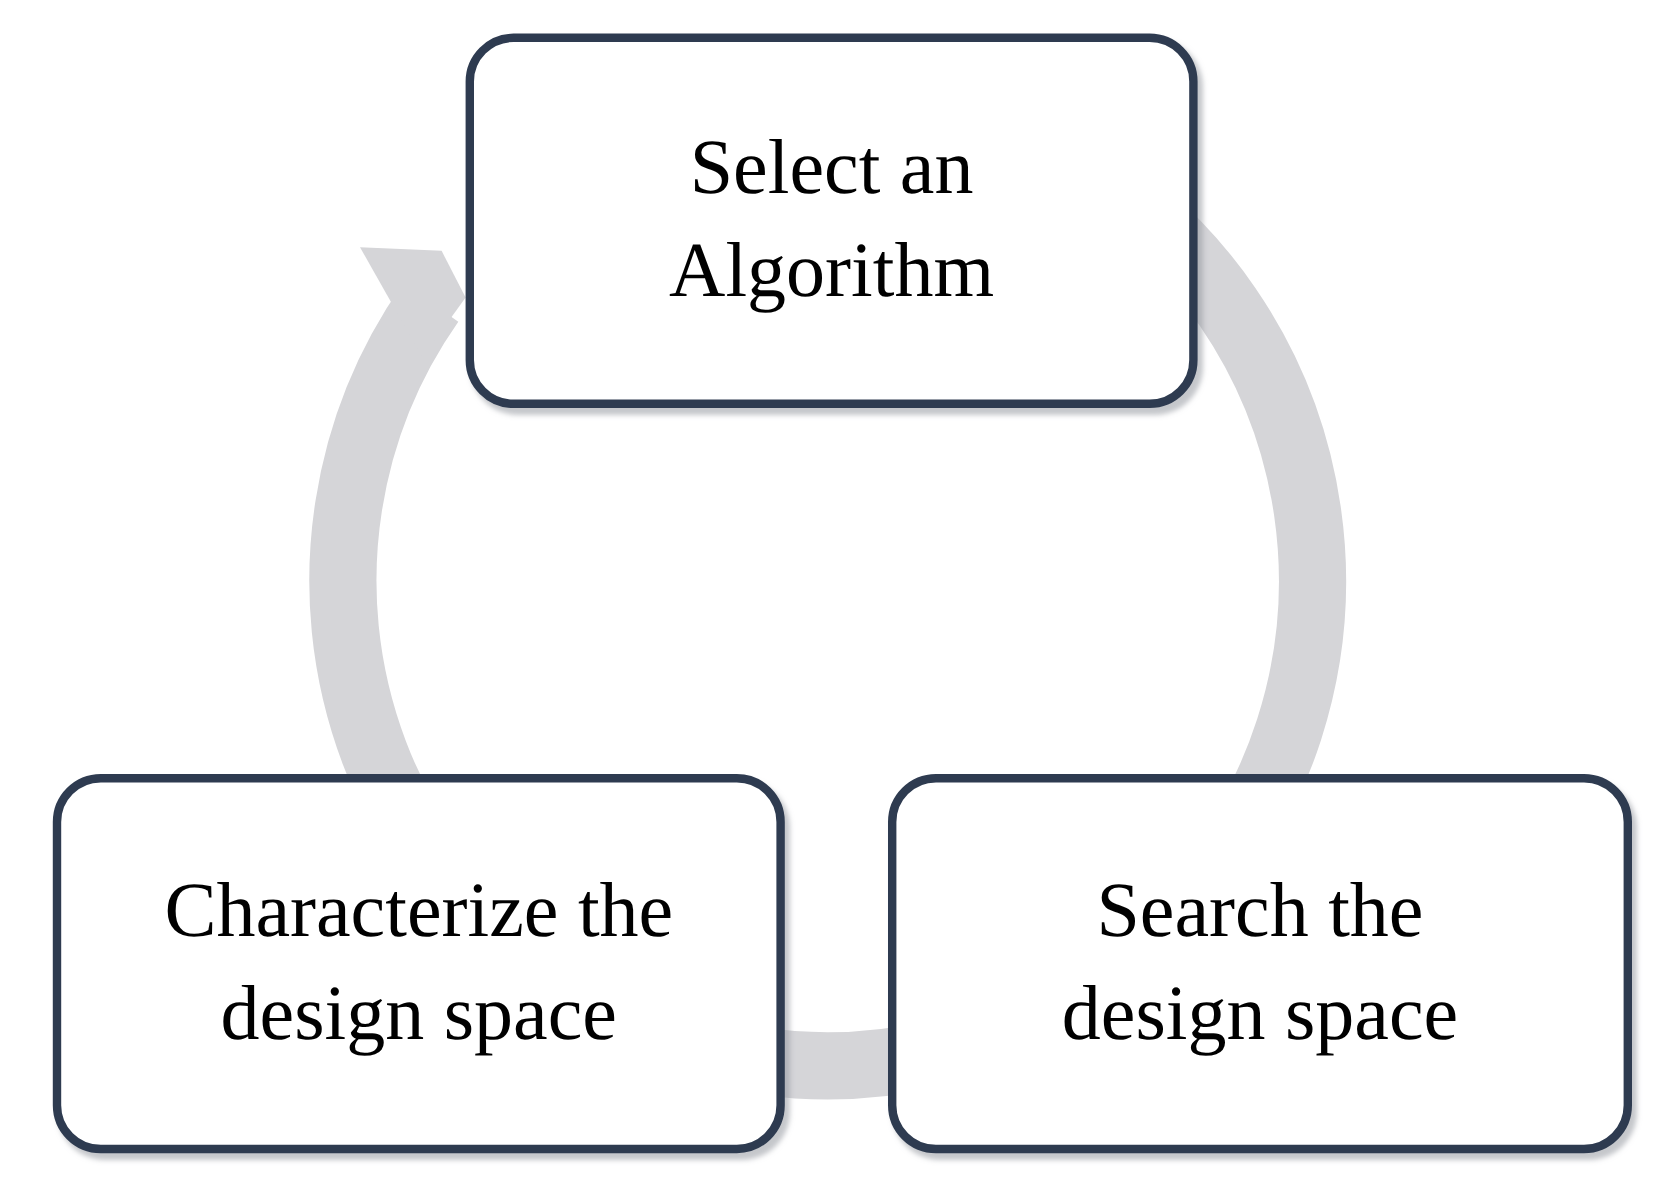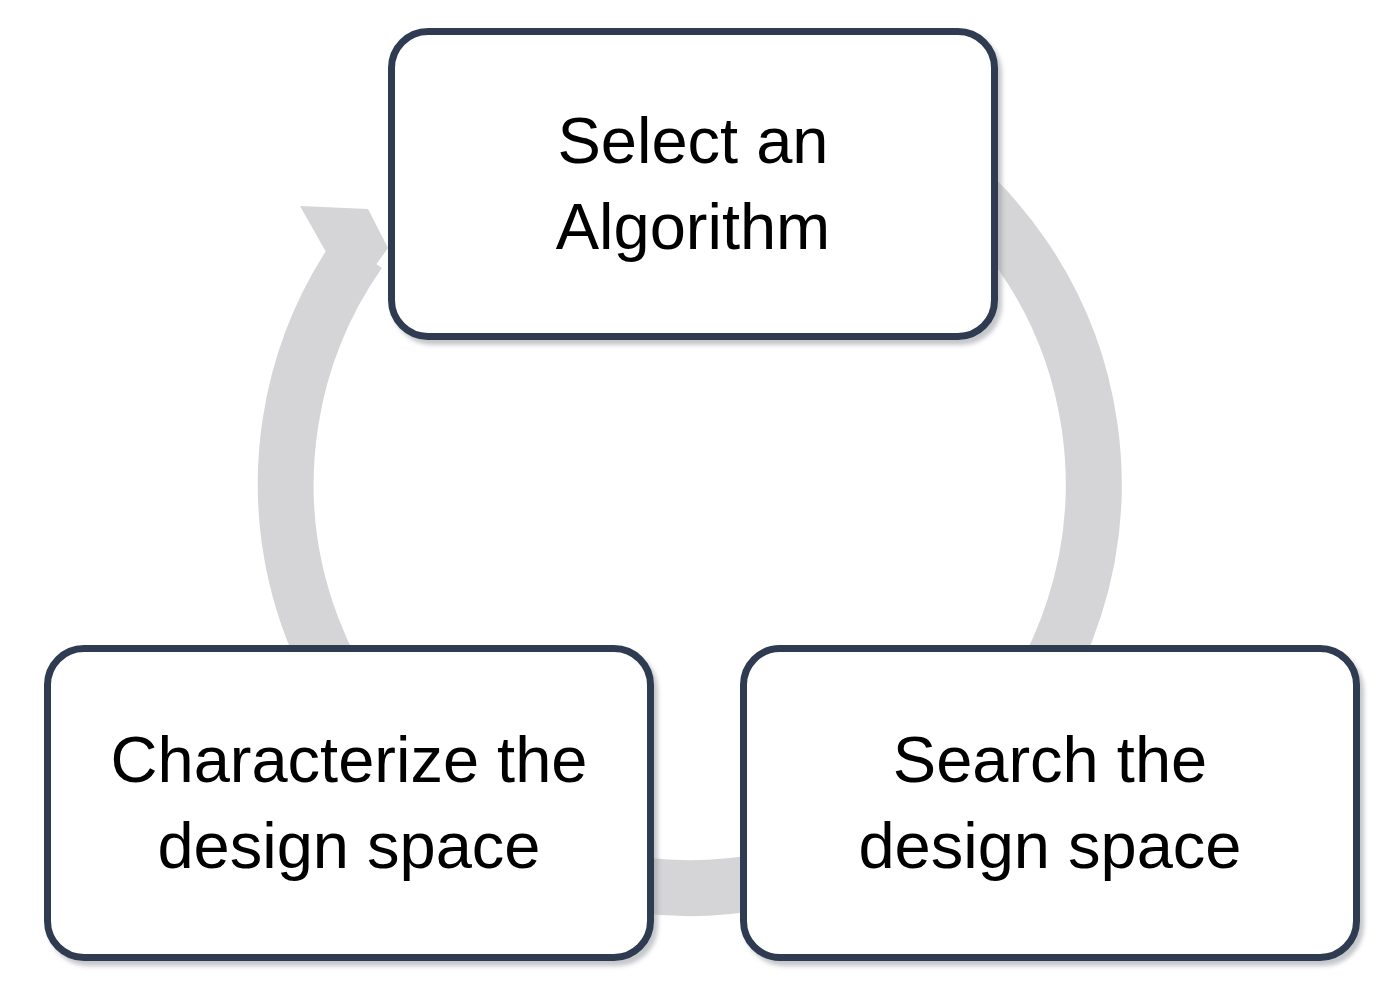--- a/index.html
+++ b/index.html
@@ -6,21 +6,21 @@
     margin: 0;
     padding: 0;
     background: #ffffff;
   }
   .stage {
     position: relative;
     width: 1381px;
     height: 991px;
     background: #ffffff;
     overflow: hidden;
-    font-family: Liberation Sans, sans-serif;
+    font-family: Liberation Serif, serif;
   }
   svg.cycle {
     position: absolute;
     left: 0;
     top: 0;
     width: 1381px;
     height: 991px;
     z-index: 0;
   }
   .node {

